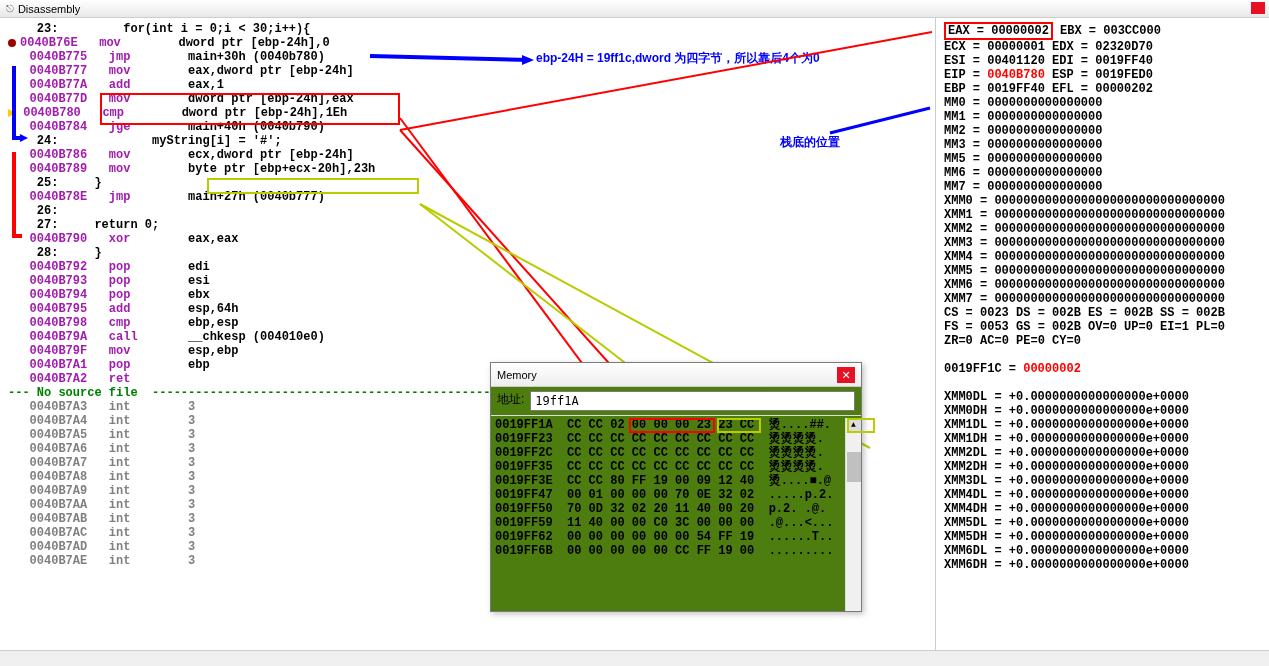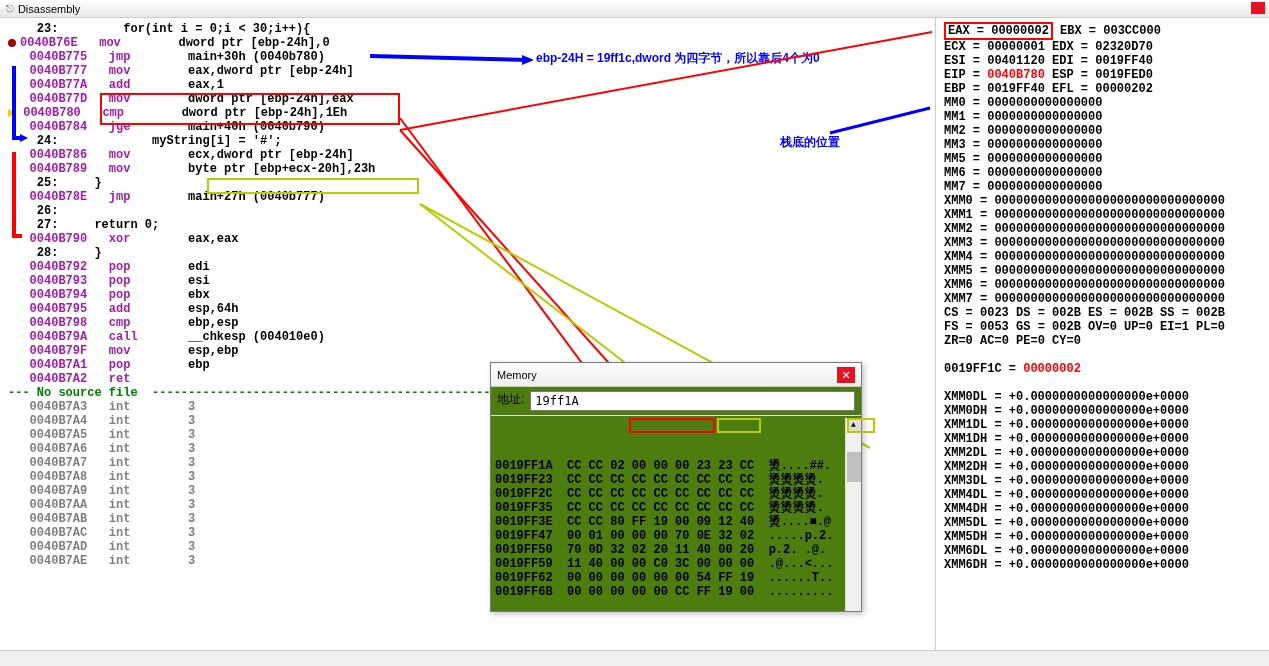--- a/index.html
+++ b/index.html
@@ -21,21 +21,21 @@
 .anno-blue { color: #0000ff; font-weight: bold; }
 .anno-text { position: absolute; font-family: 'Microsoft YaHei', sans-serif; font-size: 12px; font-weight: bold; }
 .regline { white-space: pre; line-height: 14px; }
 .redval { color: #ff0000; }
 .redbox-reg { border: 2px solid #ff0000; display: inline-block; padding: 0 2px; }
 .mem-window { position: absolute; left: 490px; top: 362px; width: 372px; height: 250px; background: #4d7c0f; border: 1px solid #7a7a7a; box-shadow: 2px 2px 6px rgba(0,0,0,0.25); z-index: 10; }
 .mem-title { background: linear-gradient(#fff, #eee); height: 24px; display: flex; align-items: center; padding: 0 6px; font-family: Tahoma, sans-serif; font-size: 11px; border-bottom: 1px solid #ccc; }
 .mem-title .close { margin-left: auto; width: 18px; height: 16px; background: #e81123; color: #fff; text-align: center; font-size: 11px; line-height: 16px; cursor: pointer; }
 .mem-addrbar { padding: 4px 6px; display: flex; align-items: flex-start; gap: 6px; font-family: 'Microsoft YaHei', sans-serif; font-size: 12px; border-bottom: 1px solid #ddd; }
 .mem-addrbar input { flex: 1; border: 1px solid #7a7a7a; padding: 2px 4px; font-family: Consolas, monospace; font-size: 12px; height: 20px; }
-.mem-body { padding: 2px 4px; font-weight: bold; overflow: hidden; margin-top: 41px; }
+.mem-body { padding: 2px 4px; font-weight: bold; overflow: hidden; }
 .mem-row { white-space: pre; line-height: 14px; height: 14px; }
 .scrollbar-v { position: absolute; right: 0; top: 55px; bottom: 0; width: 16px; background: #f0f0f0; border-left: 1px solid #ddd; }
 .scroll-thumb { width: 14px; height: 30px; background: #c0c0c0; margin: 20px auto 0; }
 .scroll-arrow { width: 14px; height: 14px; background: #ddd; text-align: center; font-size: 8px; line-height: 14px; margin: 0 auto; }
 
 .anno-box { position: absolute; border: 2px solid; pointer-events: none; z-index: 5; }
 svg.overlay { position: absolute; left: 0; top: 0; width: 935px; height: 666px; pointer-events: none; z-index: 4; }
 .bottom-scroll { position: absolute; left: 0; right: 0; bottom: 0; height: 16px; background: #f0f0f0; border-top: 1px solid #ccc; }
 </style>
 </head>

